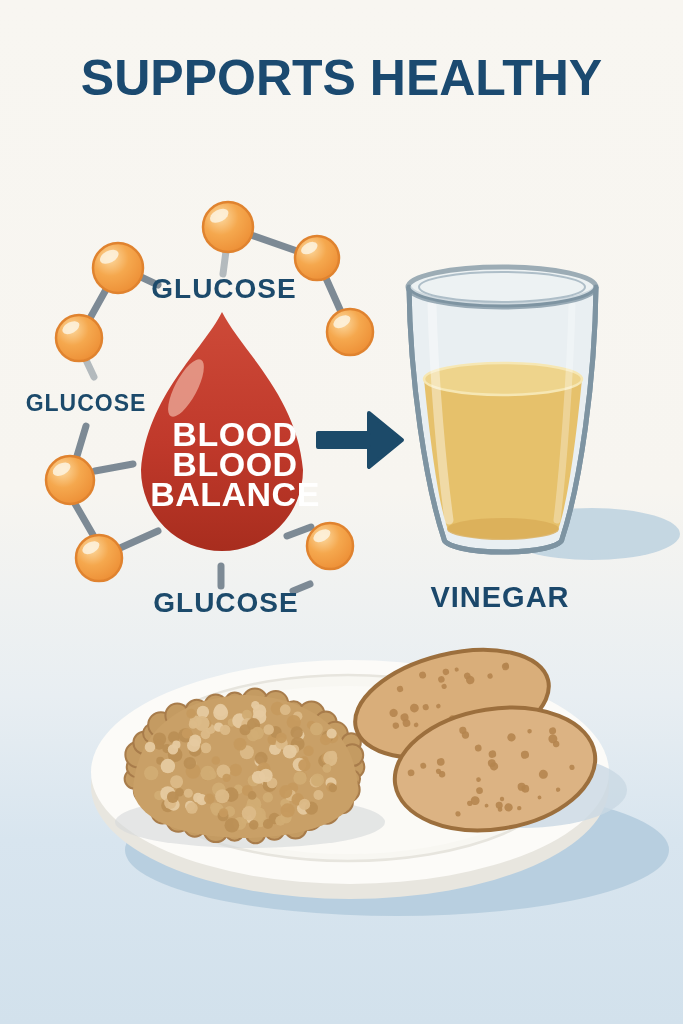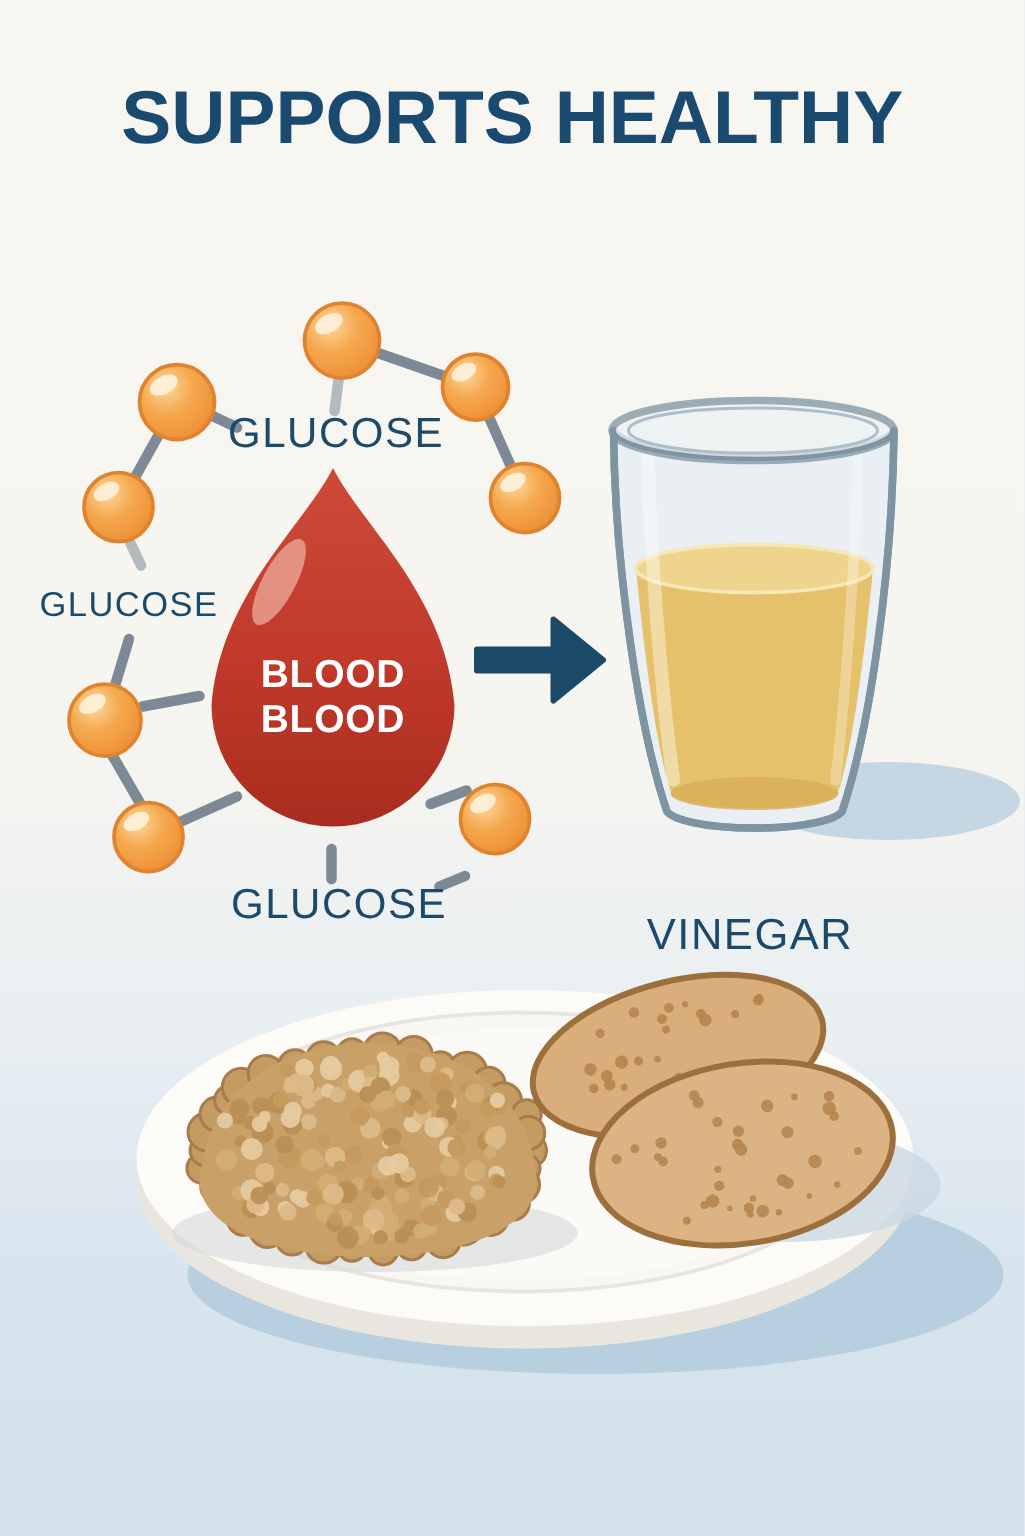--- a/index.html
+++ b/index.html
@@ -11,29 +11,29 @@
     background:linear-gradient(180deg,#f8f6f1 0%,#f7f5f0 48%,#e8eef2 68%,#d8e5ef 82%,#d2e1ec 100%);
     font-family:"Liberation Sans", sans-serif;
   }
   .title{
     position:absolute;top:50px;left:0;width:100%;
     text-align:center;color:#1b4a70;font-weight:bold;
     font-size:50px;line-height:57px;letter-spacing:0px;
   }
   .label{
     position:absolute;transform:translate(-50%,-50%);
-    color:#1c4a6b;font-weight:normal;white-space:nowrap;letter-spacing:1px;
+    color:#1c4a6b;font-weight:bold;white-space:nowrap;letter-spacing:1px;
   }
   .glucose-top{left:224px;top:289px;font-size:28px;}
   .glucose-left{left:86px;top:403px;font-size:23px;}
   .glucose-bottom{left:226px;top:603px;font-size:28px;}
-  .vinegar{left:500px;top:624px;font-size:29px;color:#1b486b;}
+  .vinegar{left:500px;top:597px;font-size:29px;color:#1b486b;}
   .drop-label{
-    position:absolute;left:222px;top:464px;transform:translate(-50%,-50%);
-    color:#ffffff;font-weight:bold;font-size:26px;line-height:30px;
+    position:absolute;left:235px;top:464px;transform:translate(-50%,-50%);
+    color:#ffffff;font-weight:bold;font-size:34px;line-height:30px;
     text-align:center;letter-spacing:0.5px;white-space:nowrap;
   }
   svg{position:absolute;left:0;top:0;}
 </style>
 </head>
 <body>
 
 <div class="canvas">
 
   <svg width="683" height="1024" viewBox="0 0 683 1024">
@@ -386,16 +386,17 @@
     <span style="display:block">SUPPORTS HEALTHY</span>
   </div>
 
   <div class="label glucose-top">GLUCOSE</div>
   <div class="label glucose-left">GLUCOSE</div>
   <div class="label glucose-bottom">GLUCOSE</div>
 
   <div class="drop-label">
     <span style="display:block">BLOOD</span>
     <span style="display:block">BLOOD</span>
+    <span style="display:block">BALANCE</span>
   </div>
 
   <div class="label vinegar">VINEGAR</div>
 </div>
 
 </body></html>

